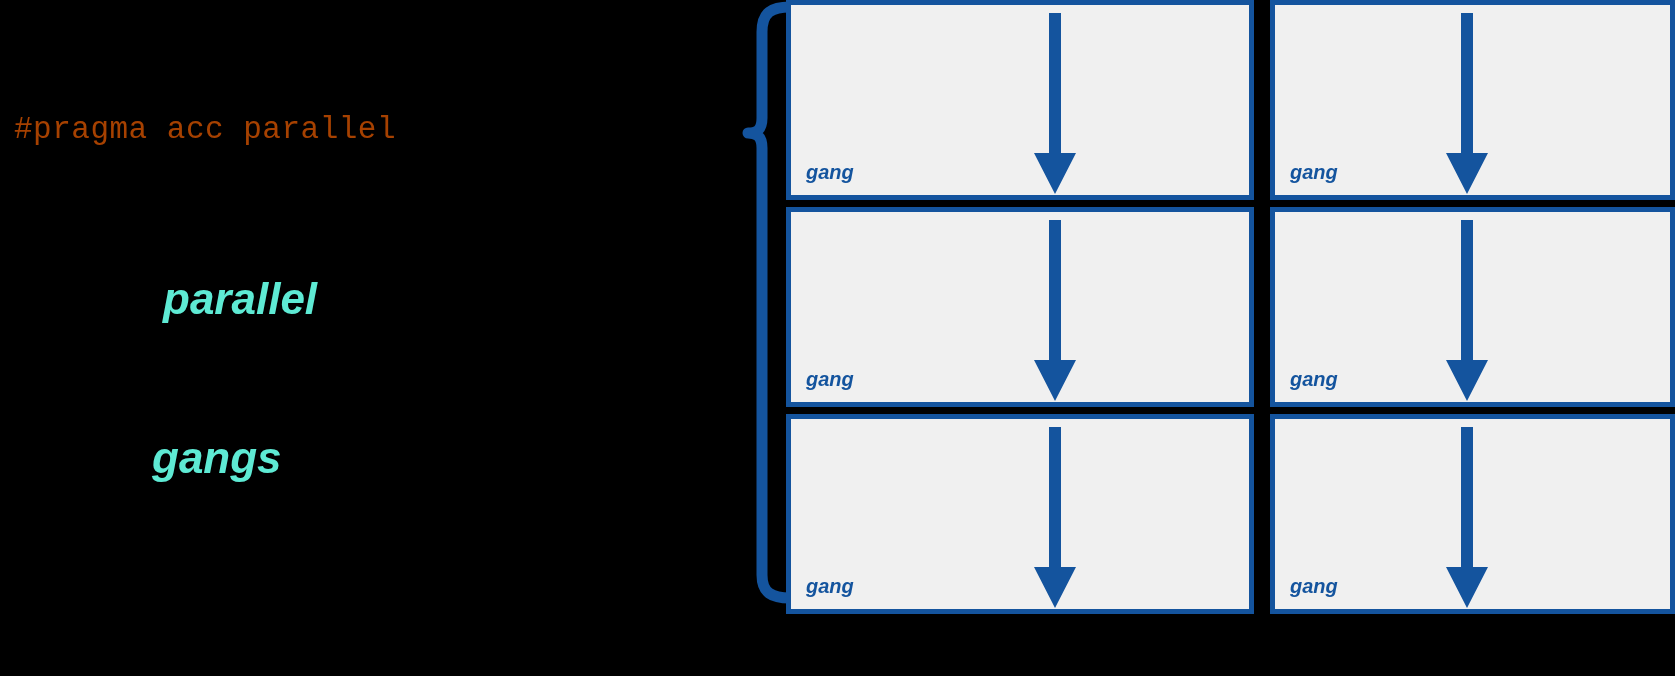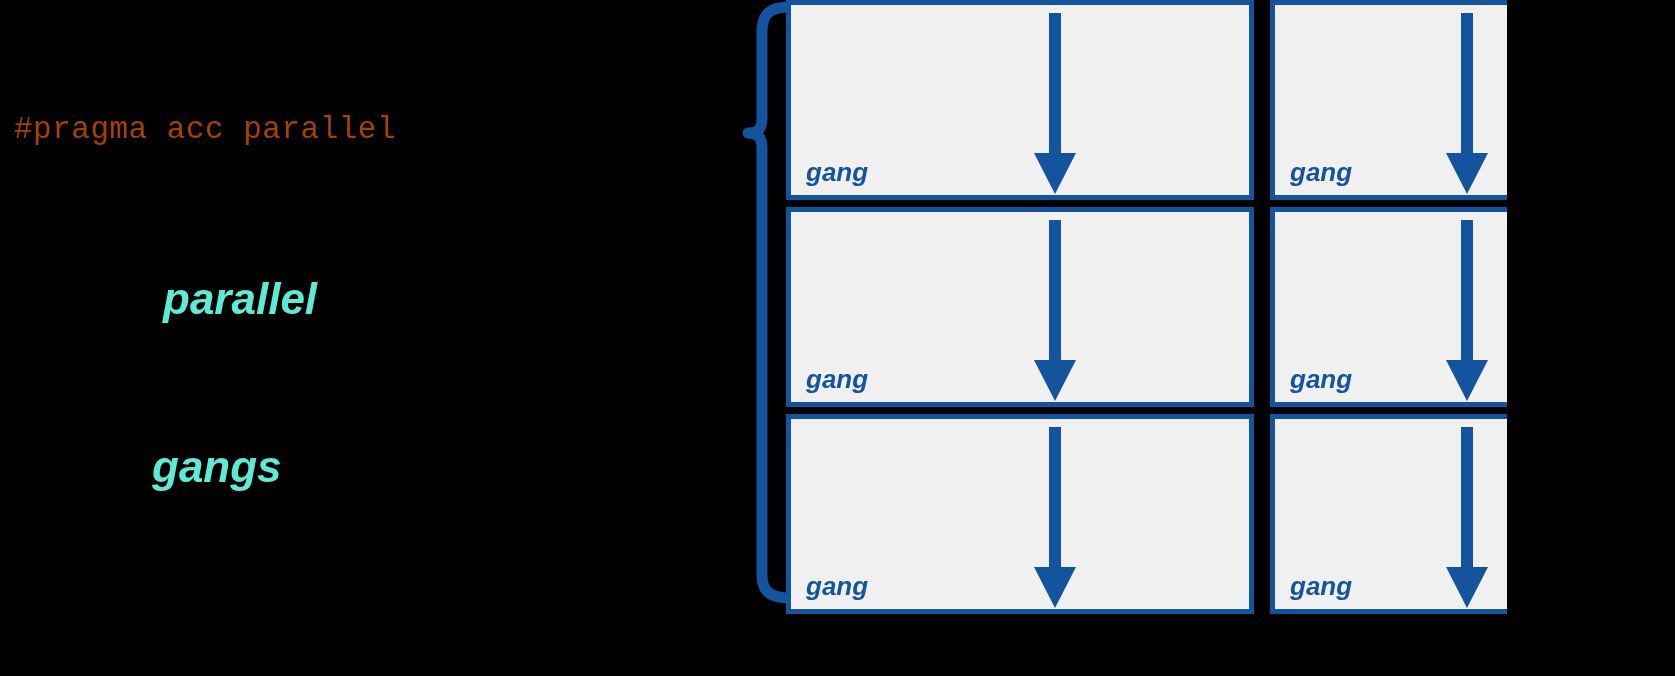--- a/index.html
+++ b/index.html
@@ -2,21 +2,21 @@
 <html><head>
 <meta charset="utf-8">
 <style>
   html, body {
     margin: 0;
     padding: 0;
     background: #000000;
   }
   #stage {
     position: relative;
-    width: 1507px;
+    width: 1675px;
     height: 676px;
     background: #000000;
     overflow: hidden;
     font-family: "Liberation Sans", sans-serif;
   }
 
   
   .pragma-text {
     position: absolute;
     left: 14px;
@@ -37,21 +37,21 @@
     white-space: pre;
   }
   .kw-parallel {
     left: 163px;
     top: 271px;
     font-size: 44px;
     line-height: 56px;
   }
   .kw-gangs {
     left: 152px;
-    top: 439px;
+    top: 430px;
     font-size: 44px;
     line-height: 56px;
   }
 
   
   .brace-wrap {
     position: absolute;
     left: 640px;
     top: 0px;
     width: 150px;
@@ -79,21 +79,21 @@
     box-sizing: border-box;
     overflow: hidden;
   }
   .gang-label {
     position: absolute;
     left: 15px;
     bottom: 6px;
     font-family: "Liberation Sans", sans-serif;
     font-style: italic;
     font-weight: bold;
-    font-size: 26px;
+    font-size: 20px;
     line-height: 34px;
     color: #14549E;
     white-space: pre;
     text-align: center;
   }
   .gang-arrow {
     position: absolute;
     top: 8px;
     height: 182px;
     width: 44px;

